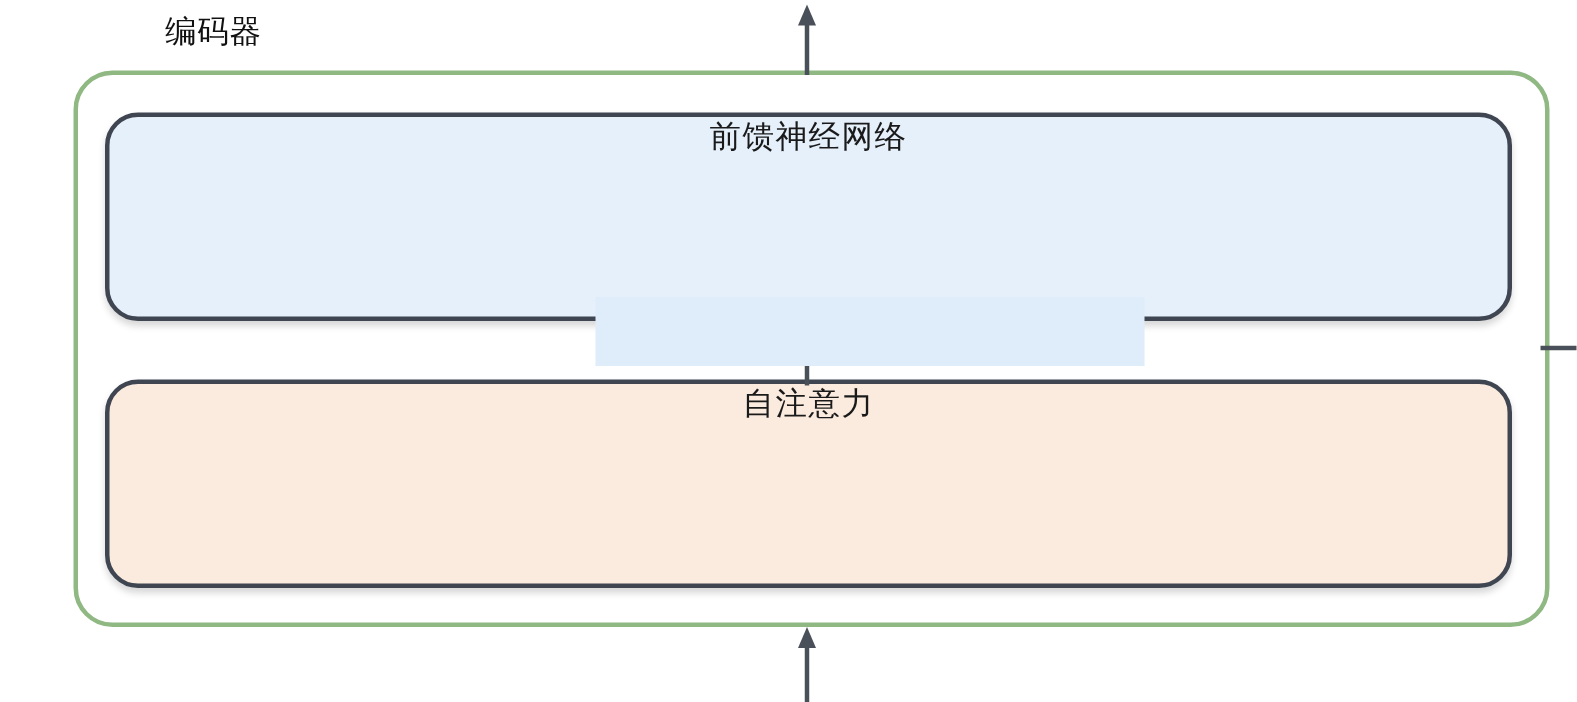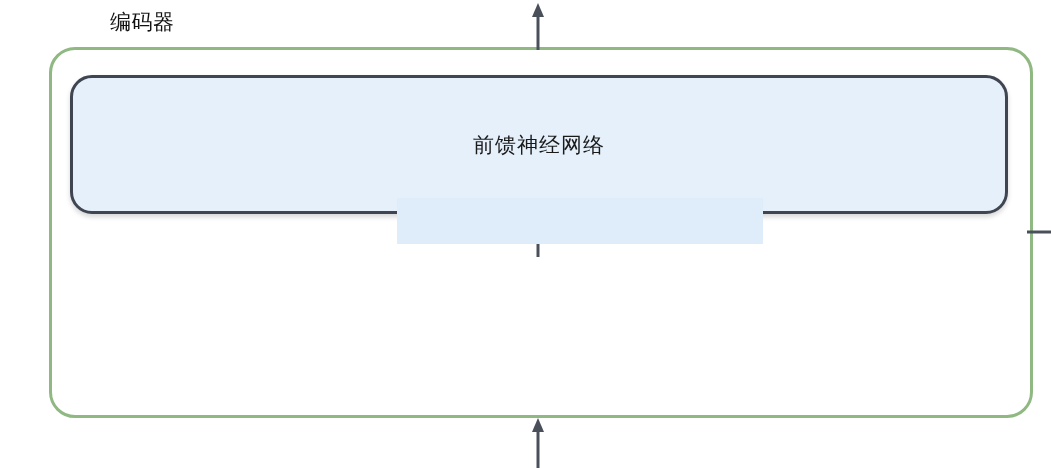--- a/index.html
+++ b/index.html
@@ -44,21 +44,21 @@
     letter-spacing: 0.5px;
   }
 
   
   .block {
     position: absolute;
     box-sizing: border-box;
     border: 3.5px solid #3f4652;
     border-radius: 22px;
     display: flex;
-    align-items: center;
+    align-items: flex-start;
     justify-content: center;
     box-shadow: 0 3px 5px rgba(0,0,0,0.16);
   }
 
   .block-ffn {
     left: 37px;
     top: 75px;
     width: 938px;
     height: 139px;
     background: #e5f0fb;
@@ -119,20 +119,23 @@
 
   <div class="encoder-label">编码器</div>
 
   <div class="encoder-group"></div>
 
   <div class="block block-ffn">
     <div class="text-plate"></div>
     <div class="block-label">前馈神经网络</div>
   </div>
 
+  <div class="block block-attn">
+    <div class="block-label">自注意力</div>
+  </div>
 
   <svg class="arrow arrow-bottom" viewBox="0 0 34 53" width="34" height="53">
     <line x1="17" y1="53" x2="17" y2="16"></line>
     <polygon points="17,3 11,17 23,17"></polygon>
   </svg>
 
   <svg class="arrow arrow-mid" viewBox="0 0 34 46" width="34" height="46">
     <line x1="17" y1="46" x2="17" y2="16"></line>
     <polygon points="17,3 11,17 23,17"></polygon>
   </svg>

